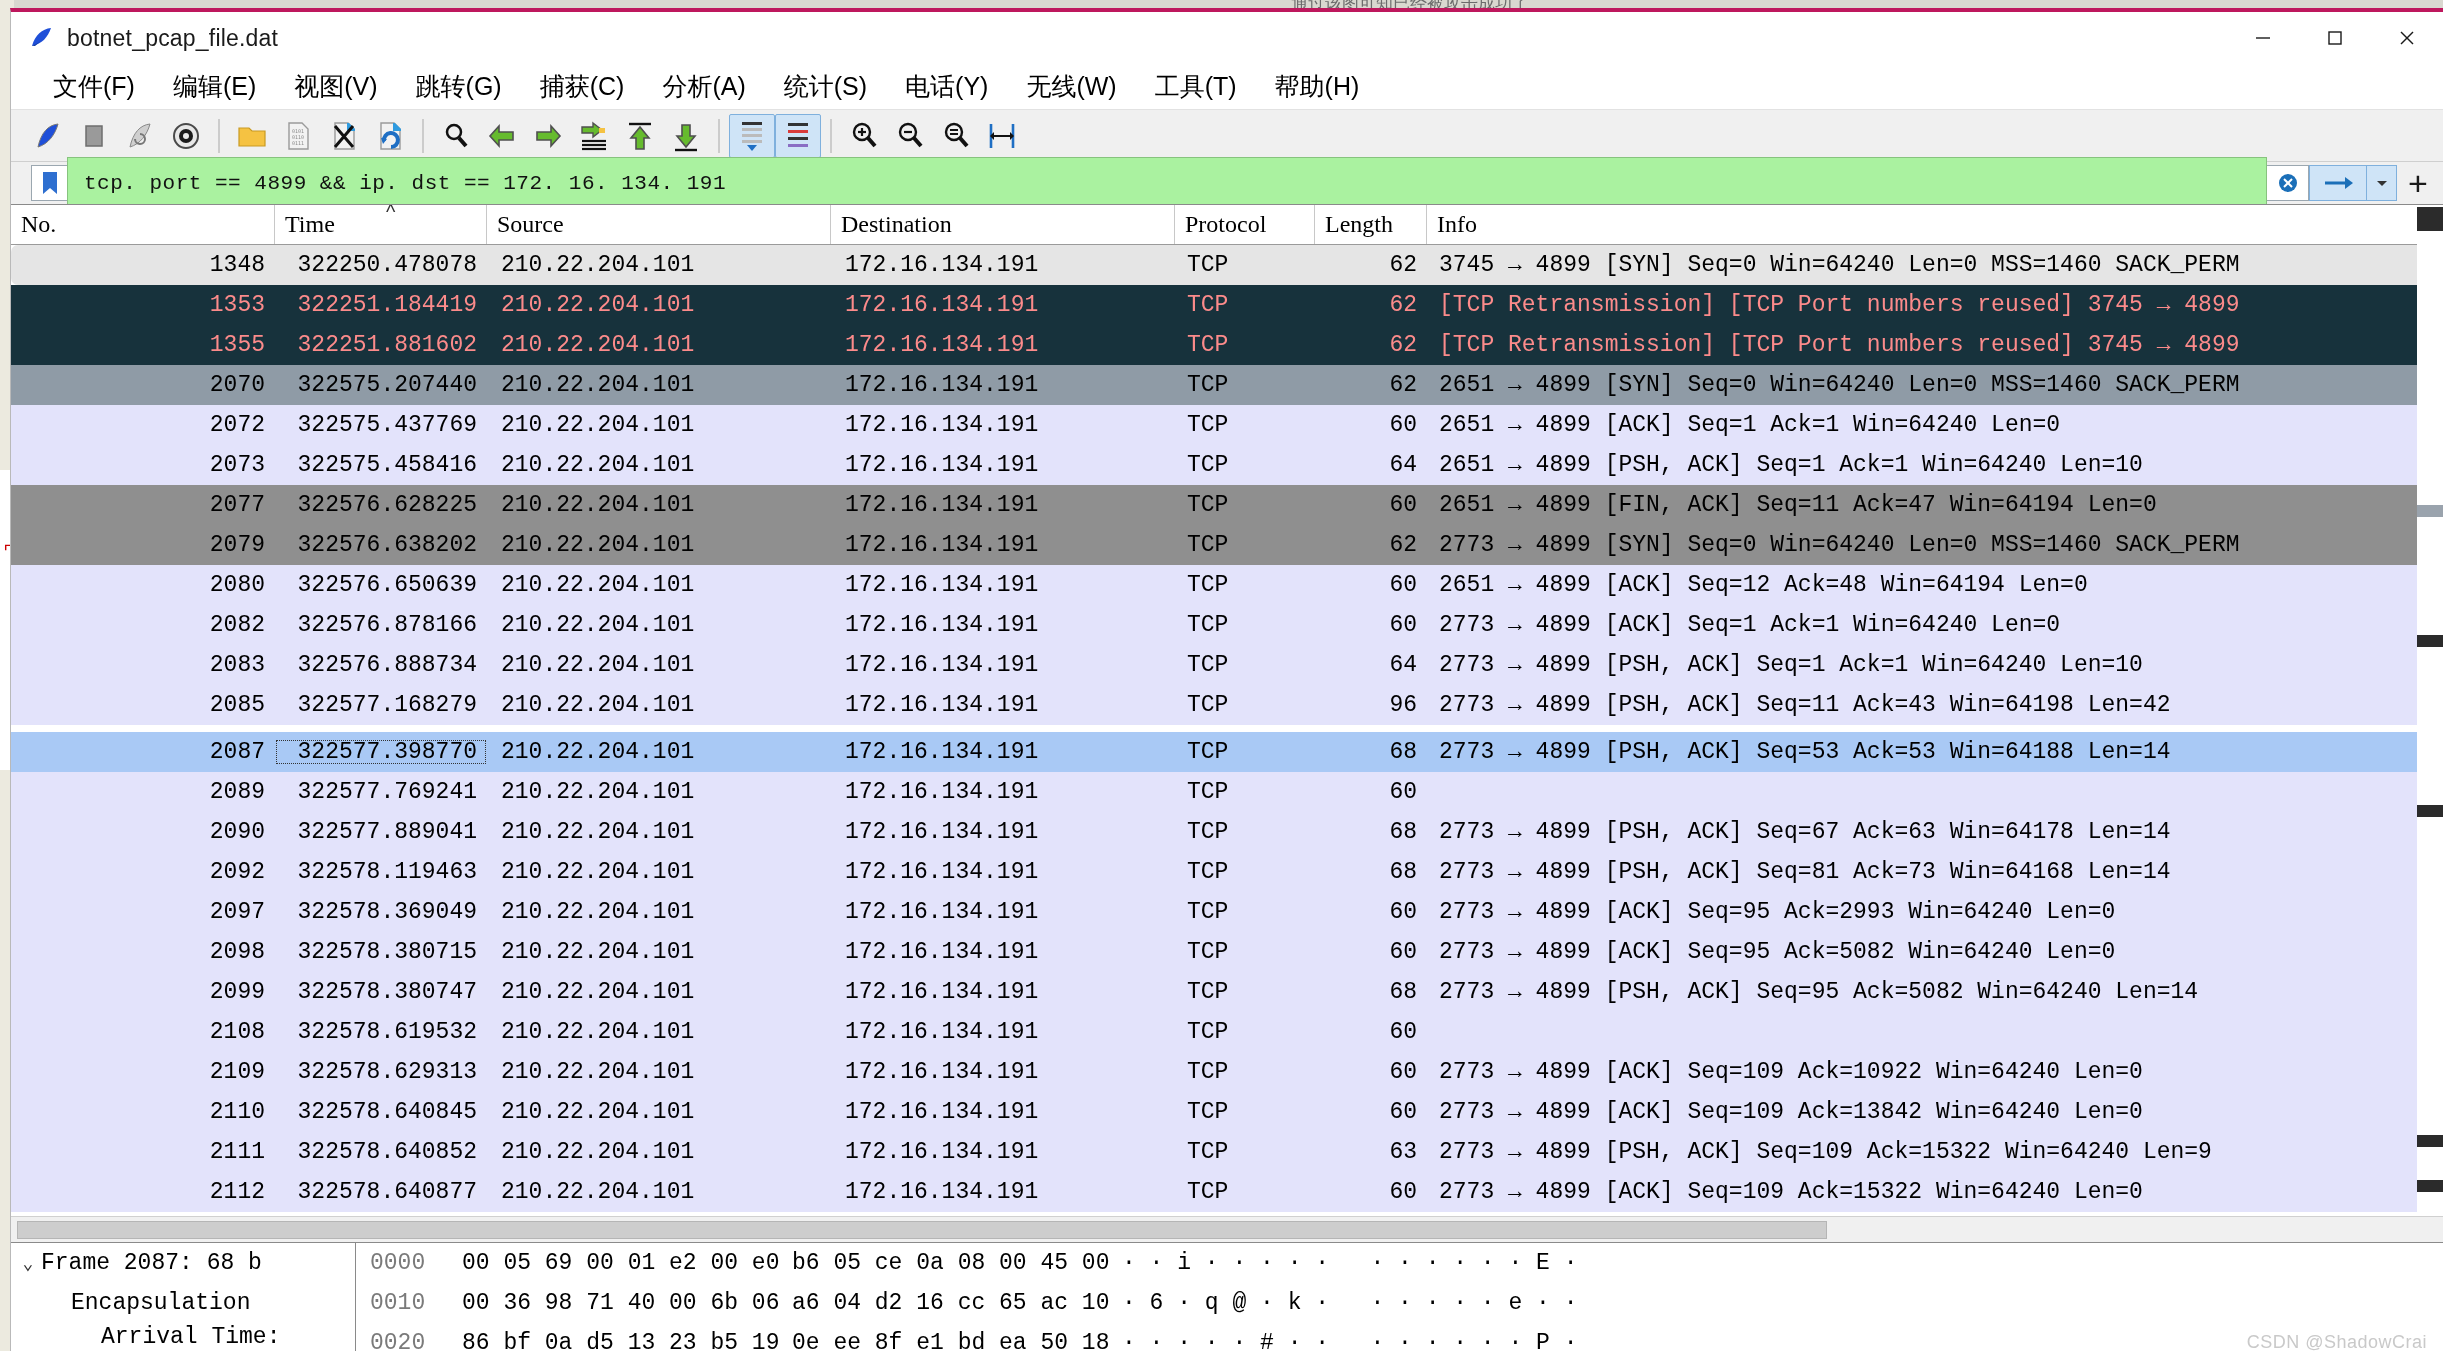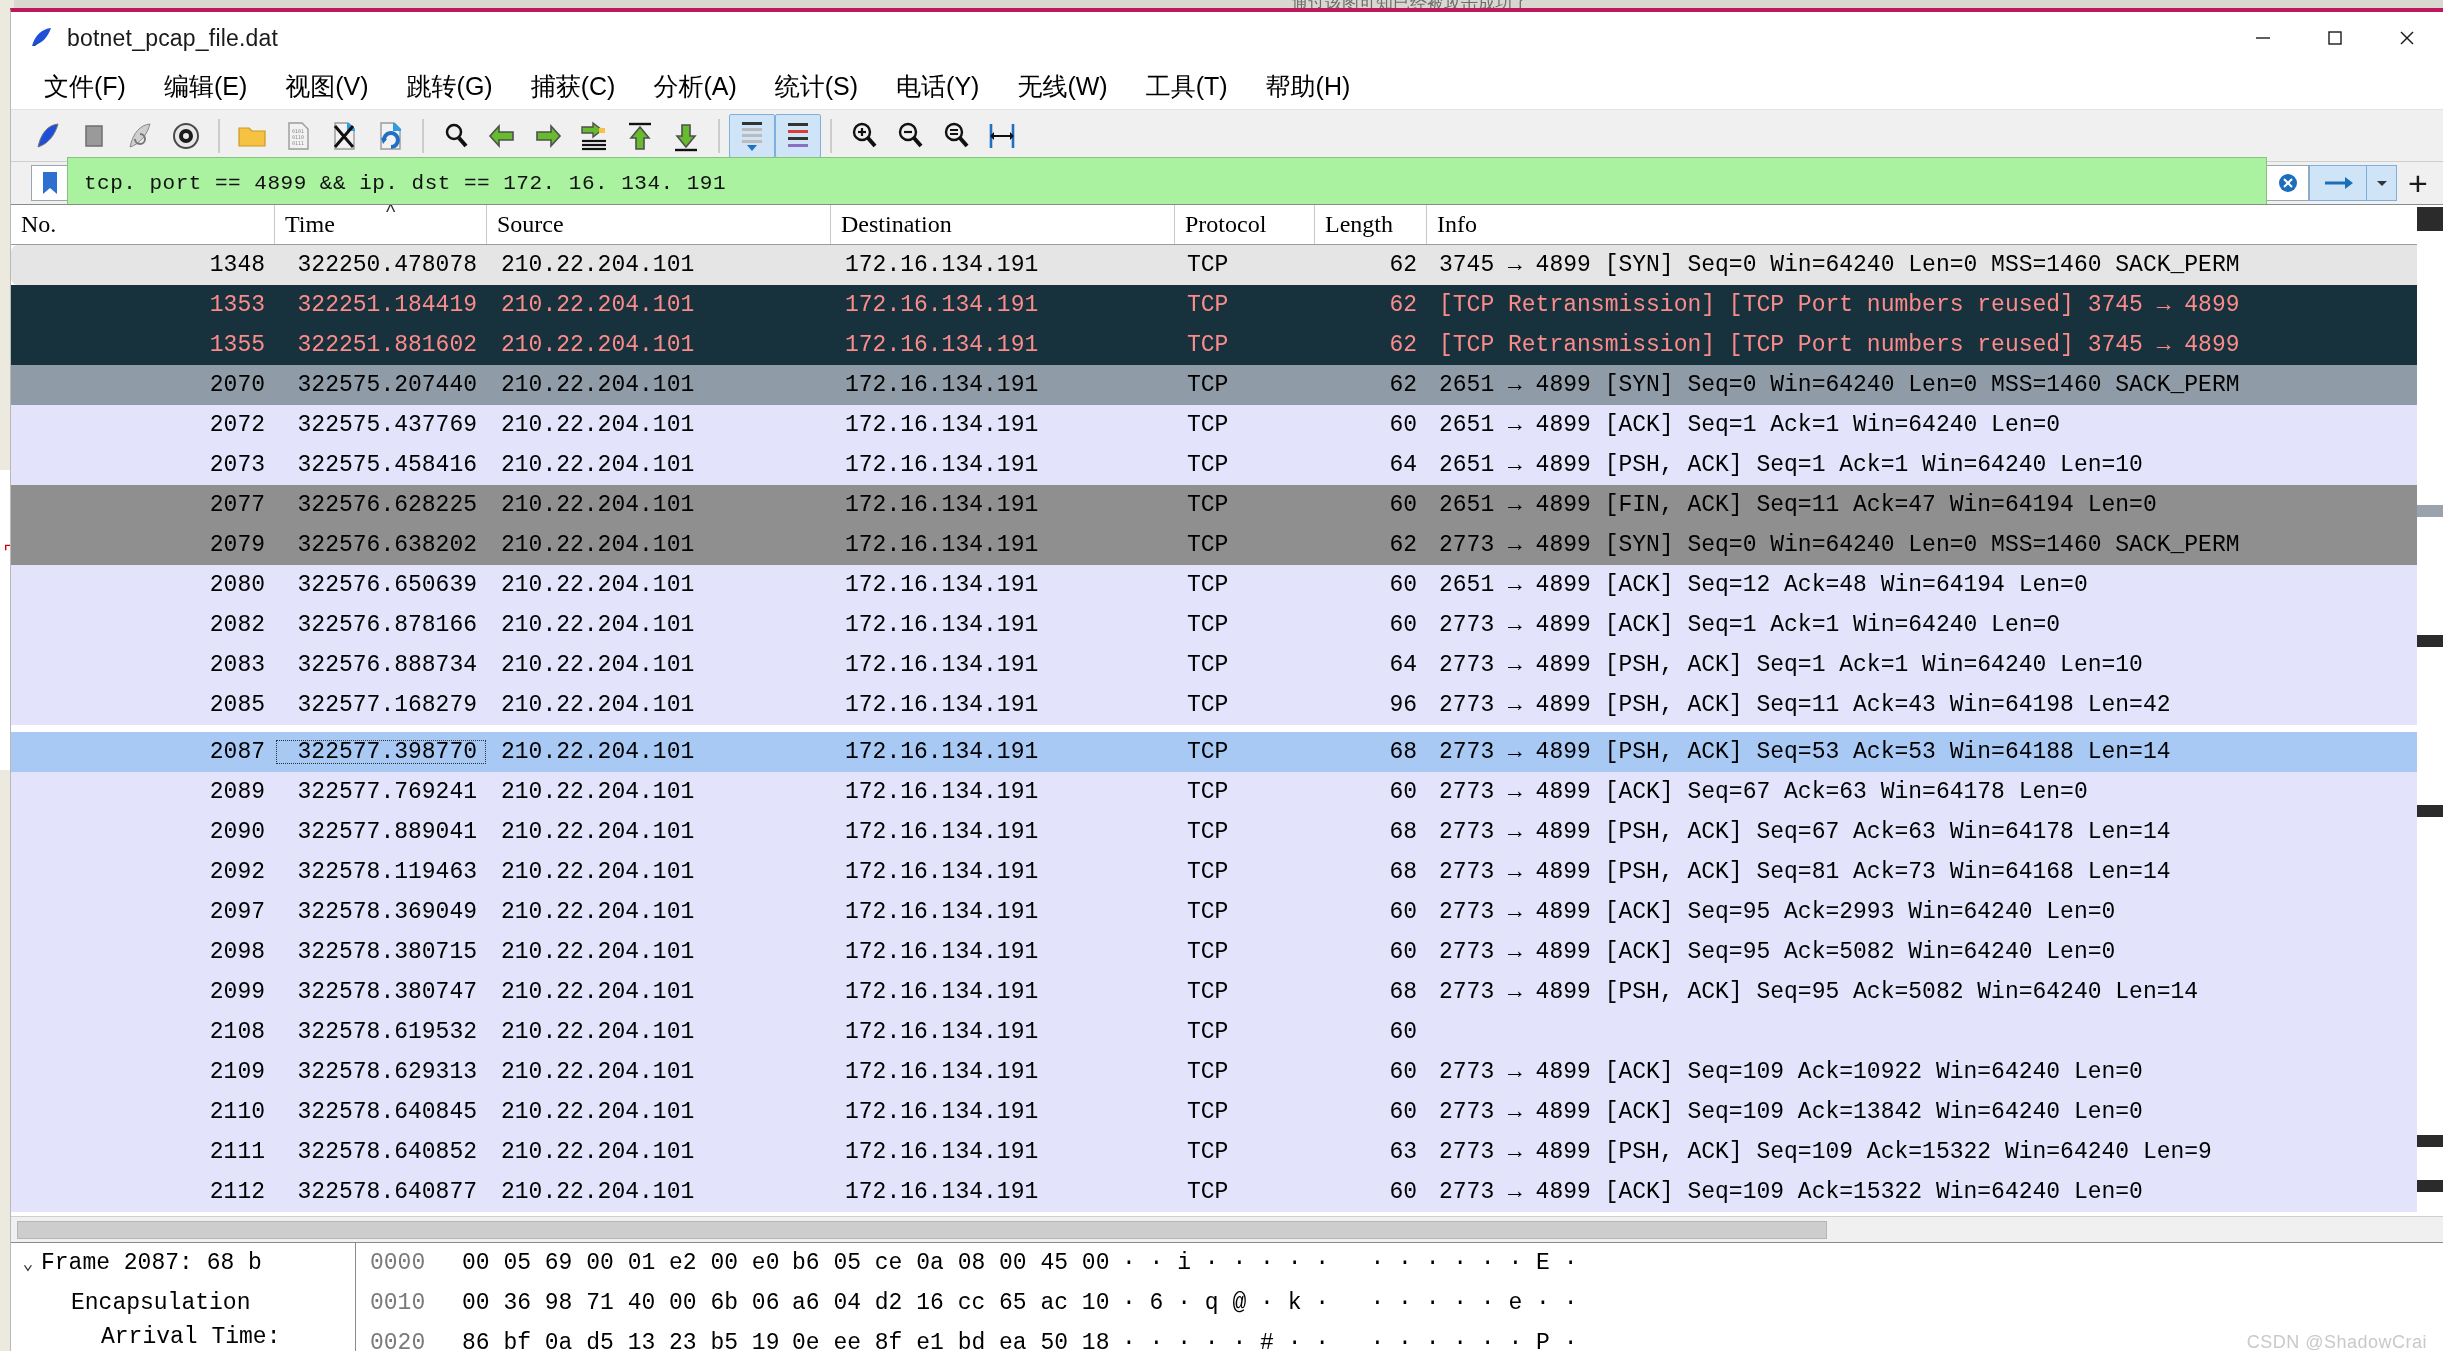--- a/index.html
+++ b/index.html
@@ -62,21 +62,21 @@
   }
   .wincontrols { position:absolute; right:0; top:0; height:52px; display:flex; }
   .wc-btn {
     width:72px; height:52px; display:flex; align-items:center; justify-content:center;
     color:#1a1a1a;
   }
 
   
   #menu-bar {
     height:46px; background:#ffffff; display:flex; align-items:center;
-    padding-left:29px; border-bottom:1px solid #e2e2e2;
+    padding-left:38px; border-bottom:1px solid #e2e2e2;
   }
   .menu-item {
     font-size:25px; color:#000; margin-right:30px; white-space:nowrap;
     padding:2px 4px; cursor:default;
   }
 
   
   #toolbar {
     height:52px; background:#f0f0f0; display:flex; align-items:center;
     padding-left:14px; border-bottom:1px solid #cfcfcf;
@@ -572,21 +572,20 @@
           <div class="c-len">68</div>
           <div class="c-info">2773 → 4899 [PSH, ACK] Seq=53 Ack=53 Win=64188 Len=14</div>
         </div>
         <div class="prow sc-light">
           <div class="c-no">2089</div>
           <div class="c-time">322577.769241</div>
           <div class="c-src">210.22.204.101</div>
           <div class="c-dst">172.16.134.191</div>
           <div class="c-proto">TCP</div>
           <div class="c-len">60</div>
-          <div class="c-info">2773 → 4899 [ACK] Seq=67 Ack=63 Win=64178 Len=0</div>
         </div>
         <div class="prow sc-light">
           <div class="c-no">2090</div>
           <div class="c-time">322577.889041</div>
           <div class="c-src">210.22.204.101</div>
           <div class="c-dst">172.16.134.191</div>
           <div class="c-proto">TCP</div>
           <div class="c-len">68</div>
           <div class="c-info">2773 → 4899 [PSH, ACK] Seq=67 Ack=63 Win=64178 Len=14</div>
         </div>

